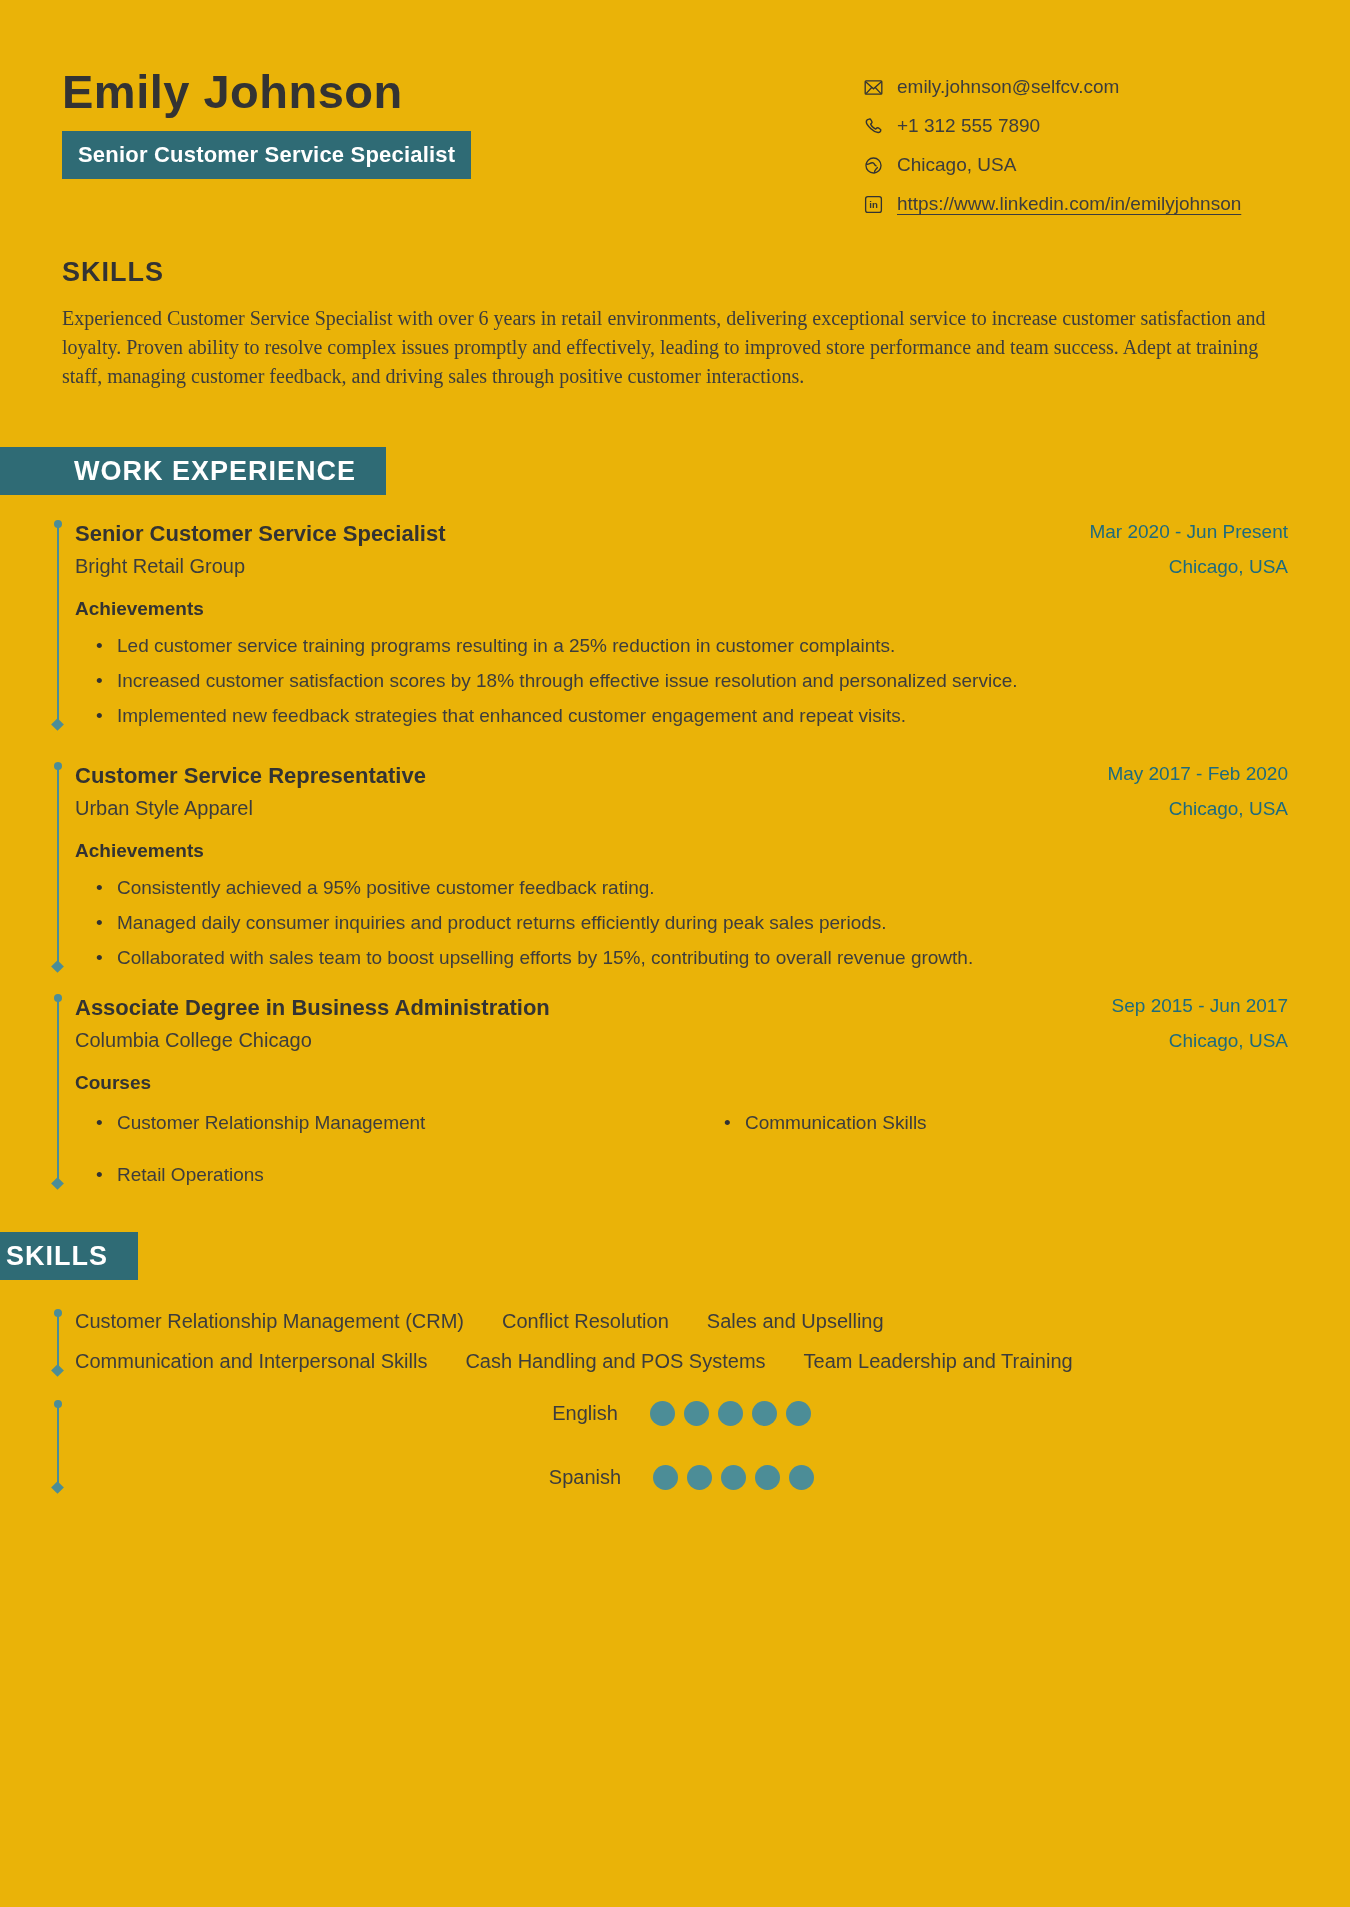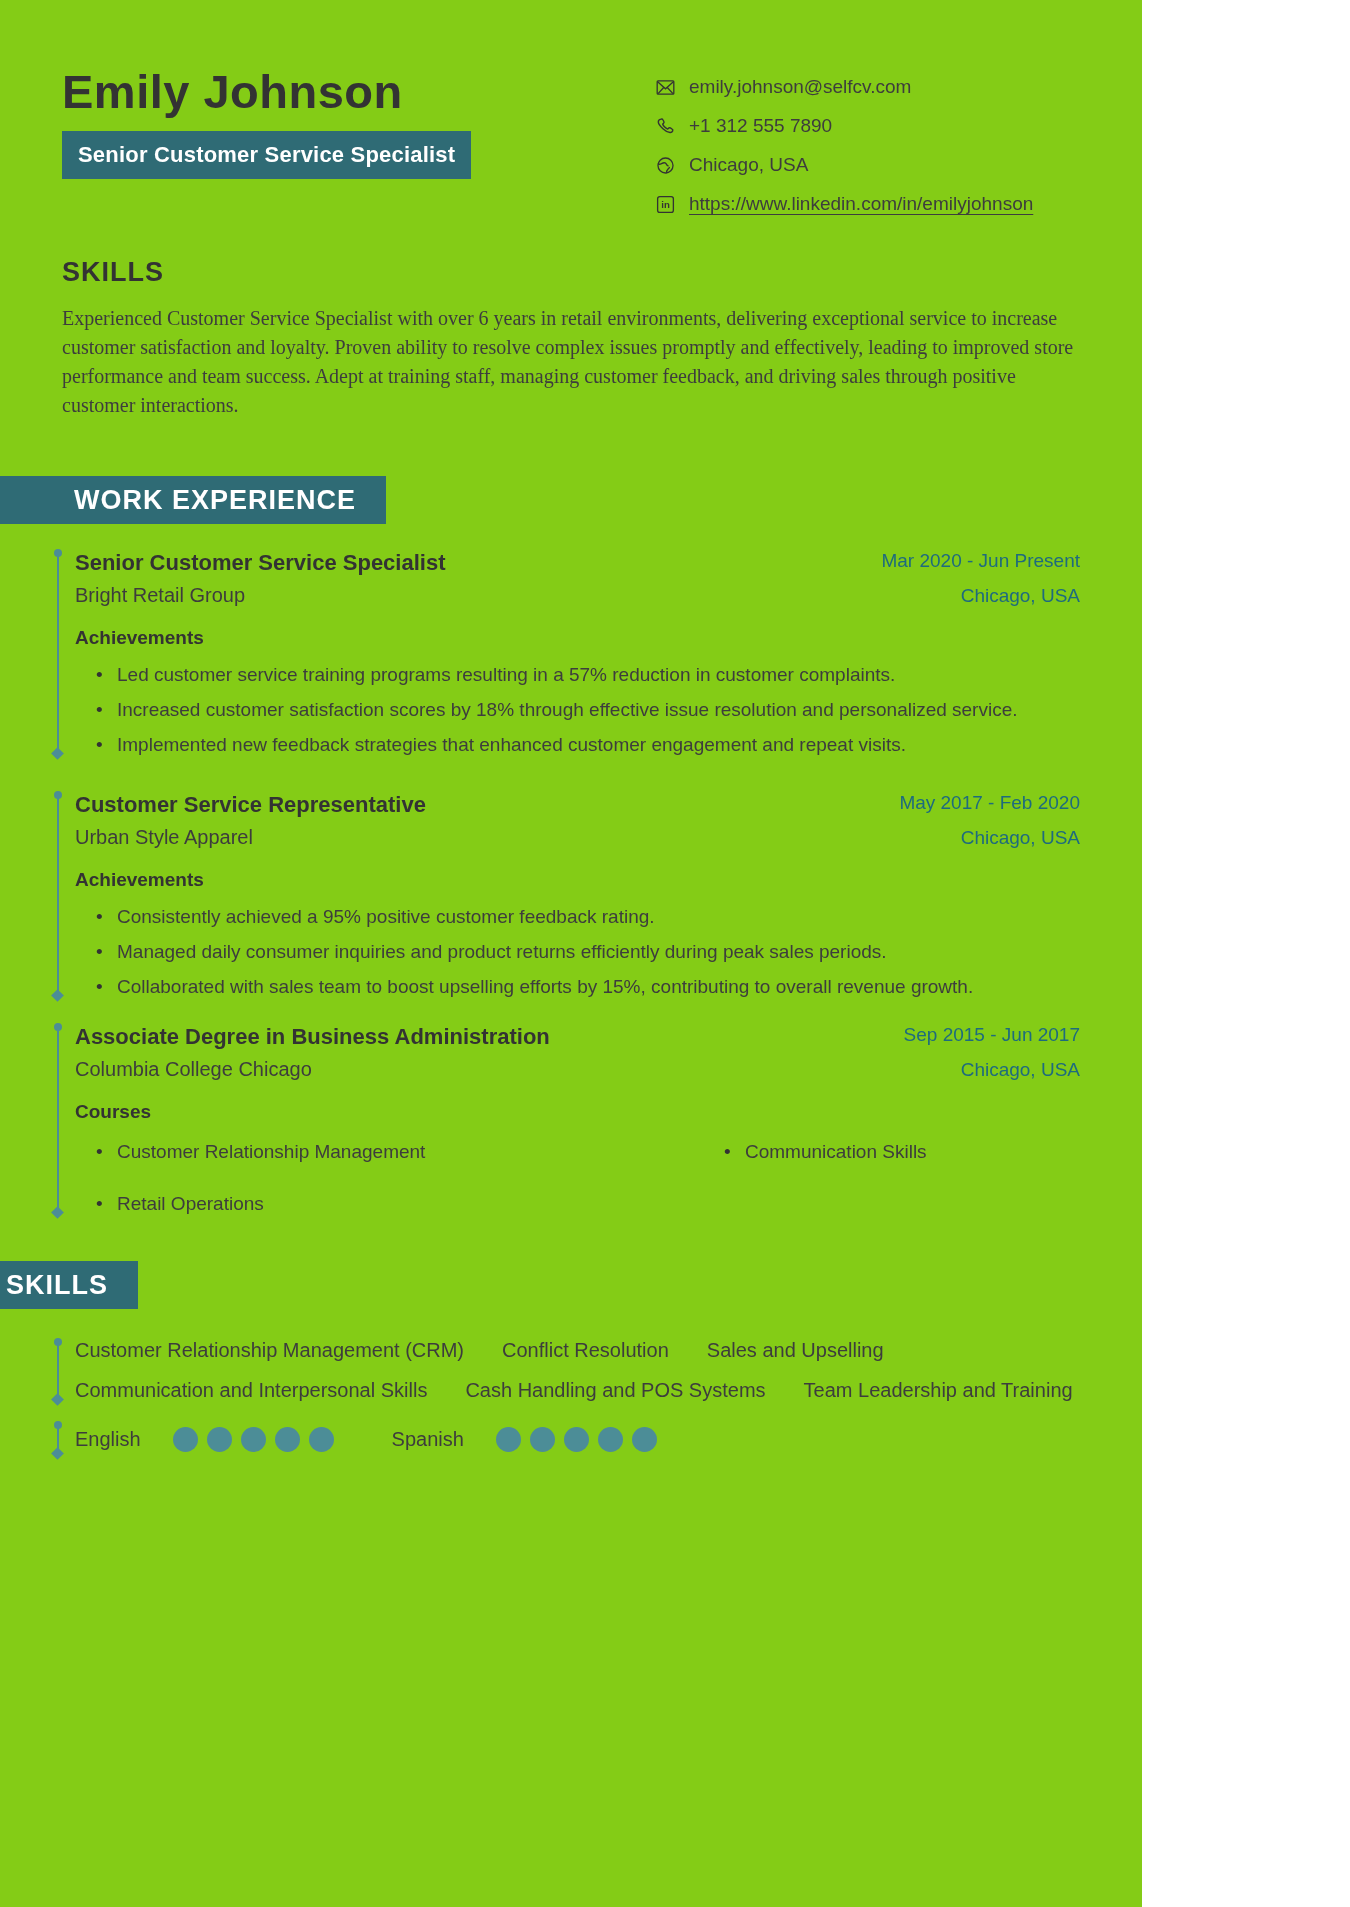--- a/index.html
+++ b/index.html
@@ -5,21 +5,21 @@
   :root{
     --accent:#2f6b75;
     --accent-light:#4c8d97;
     --accent-text:#1e6b7e;
     --ink:#333333;
     --body:#3d3d3d;
   }
   *{box-sizing:border-box;}
   html,body{margin:0;padding:0;background:#fff;}
   .page{
-    width:1142px;min-height:1907px;position:relative;background:#84cc16;
+    width:1350px;min-height:1907px;position:relative;background:#eab308;
     font-family:"Liberation Sans",sans-serif;color:var(--body);overflow:hidden;
   }
   
   .header{display:flex;justify-content:space-between;align-items:flex-start;
     padding:0 62px;margin-top:66px;}
   .name{margin:0;font-size:47px;font-weight:800;letter-spacing:.5px;color:var(--ink);line-height:1.1;}
   .badge{display:inline-block;margin-top:13px;background:var(--accent);color:#fff;
     font-size:22px;font-weight:700;padding:11px 16px;letter-spacing:.2px;}
   .contact{display:flex;flex-direction:column;gap:17px;margin-top:10px;width:425px;}
   .contact-row{display:flex;align-items:center;gap:13px;font-size:19px;color:var(--body);}
@@ -56,21 +56,21 @@
   ul.blist li::before{content:"\2022";position:absolute;left:0;top:0;color:var(--ink);}
   
   .courses{display:grid;grid-template-columns:628px 1fr;row-gap:30px;margin:18px 0 0;padding:0 0 0 21px;}
   .courses .citem{position:relative;padding-left:21px;font-size:19px;line-height:22px;color:var(--body);}
   .courses .citem::before{content:"\2022";position:absolute;left:0;top:0;color:var(--ink);}
   
   .skills-block{position:relative;margin:30px 62px 0 75px;}
   .skill-row{display:flex;flex-wrap:wrap;gap:38px;font-size:20px;color:var(--body);margin-bottom:17px;}
   .skill-row:last-child{margin-bottom:0;}
   
-  .langs-row{position:relative;margin:20px 62px 0 75px;display:flex;align-items:center;gap:58px;min-height:34px;}
+  .langs-row{position:relative;margin:28px 62px 0 75px;display:flex;align-items:center;gap:39px;min-height:34px;flex-direction:column;}
   .lang{display:flex;align-items:center;gap:32px;}
   .lang-name{font-size:20px;color:var(--body);}
   .dots{display:flex;gap:9px;}
   .dot{width:25px;height:25px;border-radius:50%;background:var(--accent-light);}
 </style>
 </head>
 <body>
 
 <div class="page">
 
@@ -124,21 +124,21 @@
         <div class="job-title">Senior Customer Service Specialist</div>
         <div class="company">Bright Retail Group</div>
       </div>
       <div class="eh-right">
         <div class="dates">Mar 2020 - Jun Present</div>
         <div class="loc">Chicago, USA</div>
       </div>
     </div>
     <div class="sub-label">Achievements</div>
     <ul class="blist">
-      <li>Led customer service training programs resulting in a 57% reduction in customer complaints.</li>
+      <li>Led customer service training programs resulting in a 25% reduction in customer complaints.</li>
       <li>Increased customer satisfaction scores by 18% through effective issue resolution and personalized service.</li>
       <li>Implemented new feedback strategies that enhanced customer engagement and repeat visits.</li>
     </ul>
   </div>
 
   <div class="entry second">
     <div class="rail"></div>
     <div class="entry-head">
       <div>
         <div class="job-title">Customer Service Representative</div>

